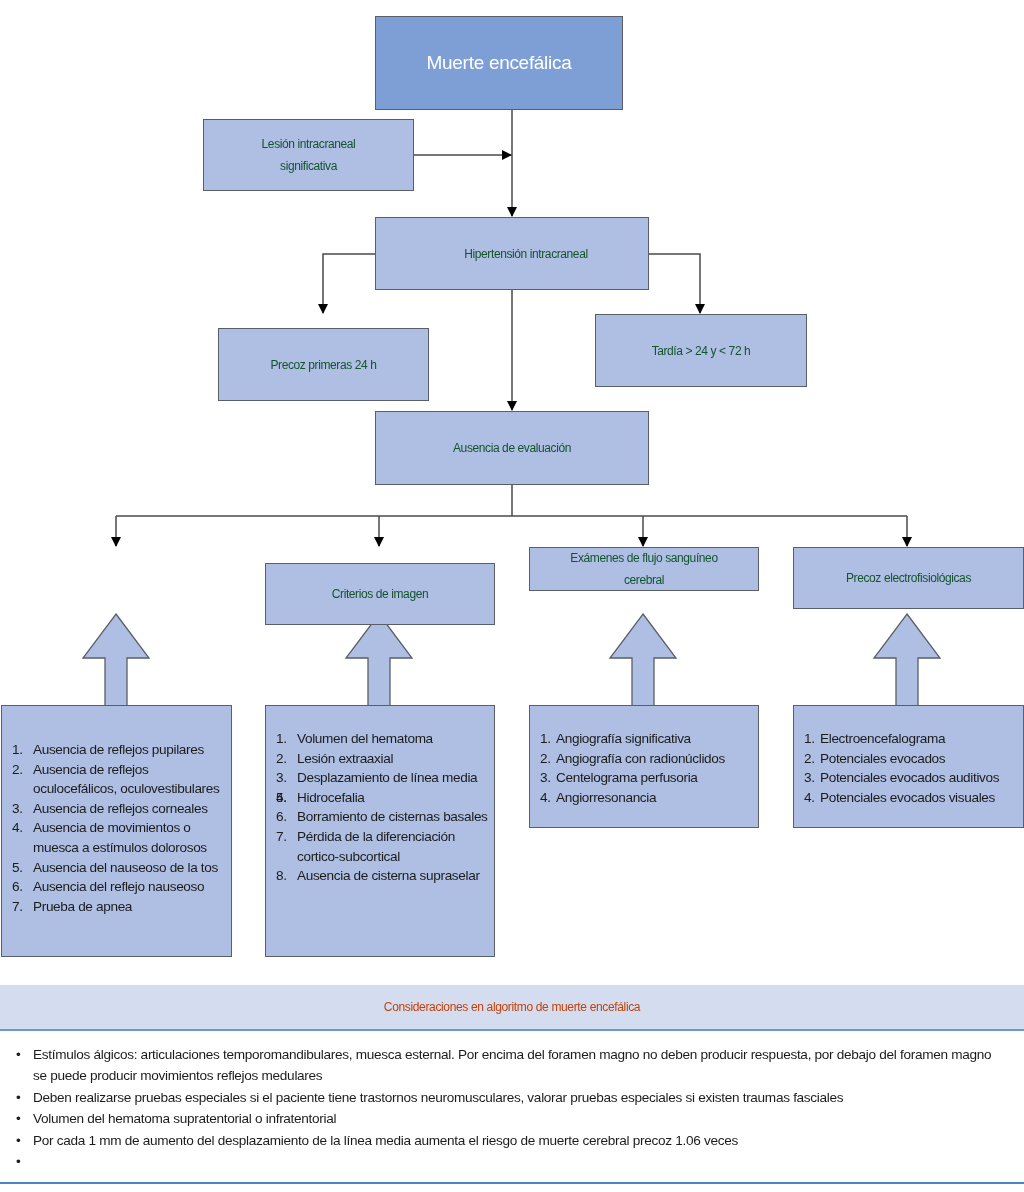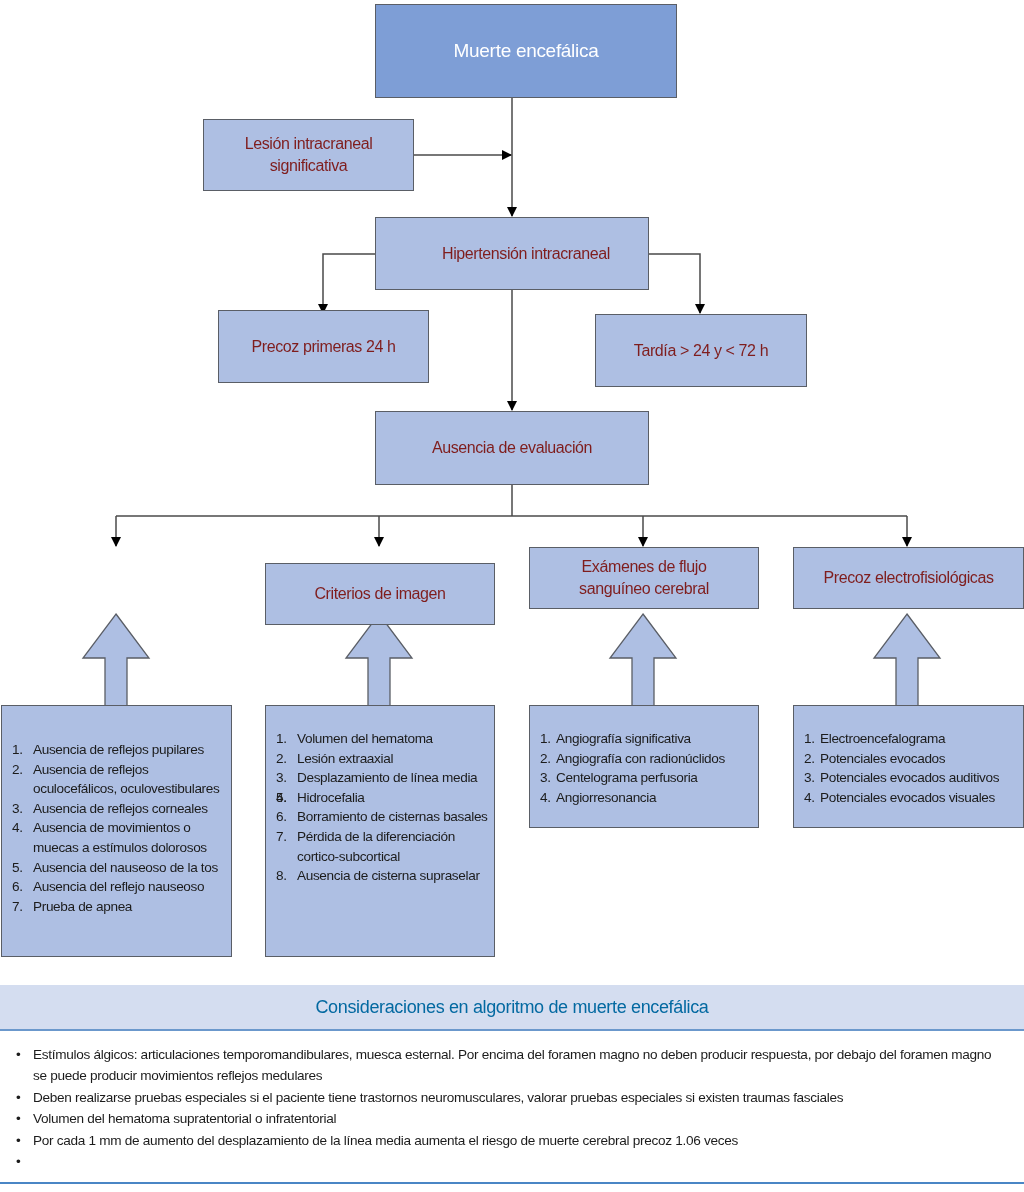--- a/index.html
+++ b/index.html
@@ -2,34 +2,34 @@
 <html><head>
   <meta charset="utf-8">
   <style>
     html, body { margin: 0; padding: 0; background: #ffffff; }
     body { width: 1024px; height: 1192px; position: relative; overflow: hidden;
            font-family: "Liberation Sans", sans-serif; color: #1a1a1a; }
     .canvas { position: absolute; left: 0; top: 0; width: 1024px; height: 1192px; }
     svg.wires { position: absolute; left: 0; top: 0; width: 1024px; height: 1192px; }
     .box { position: absolute; box-sizing: border-box; background: #aebfe3;
            border: 1.5px solid #5a5e66; display: flex; align-items: center;
-           justify-content: center; text-align: center; font-size: 16px;
-           letter-spacing: -0.4px; line-height: 22px; color: #7f1d1d; }
+           justify-content: center; text-align: center; font-size: 12px;
+           letter-spacing: -0.4px; line-height: 22px; color: #14532d; }
     .box.top { background: #7e9ed6; color: #ffffff; font-size: 19px; letter-spacing: -0.3px; }
     .listbox { position: absolute; box-sizing: border-box; background: #aebfe3;
                border: 1.5px solid #5a5e66; font-size: 13.6px; letter-spacing: -0.35px;
                line-height: 19.6px; color: #1c1c1c; }
     .listbox ol { list-style: none; margin: 0; padding: 0; }
     .listbox li { position: relative; padding-left: 21px; }
     .listbox li .num { position: absolute; left: 0; top: 0; }
     .listbox.tight li { padding-left: 16px; }
     .cons-header { position: absolute; left: 0; top: 985px; width: 1024px; height: 46px;
                    background: #d4ddf0; border-bottom: 2px solid #6b98cc; box-sizing: border-box;
                    display: flex; align-items: center; justify-content: center;
-                   font-size: 18px; letter-spacing: -0.35px; color: #0369a1; }
+                   font-size: 12px; letter-spacing: -0.35px; color: #c2410c; }
     .cons-list { position: absolute; left: 16px; top: 1044px; width: 990px; margin: 0; padding: 0;
                  list-style: none; font-size: 13.6px; letter-spacing: -0.3px; line-height: 21.4px; color: #1c1c1c; }
     .cons-list li { position: relative; padding-left: 17px; }
     .cons-list li .bullet { position: absolute; left: 0; top: 0; }
     .bottom-rule { position: absolute; left: 0; top: 1182px; width: 1024px; height: 2px; background: #4a86c5; }
   </style>
 </head>
 <body>
 
 <div class="canvas">
@@ -54,60 +54,60 @@
       <line x1="907" y1="516" x2="907" y2="546" marker-end="url(#ah)"></line>
     </g>
     <g fill="#aebfe3" stroke="#5a5e66" stroke-width="1.3" stroke-linejoin="miter">
       <polygon points="116,614 149,658 127,658 127,706 105,706 105,658 83,658"></polygon>
       <polygon points="379,614 412,658 390,658 390,706 368,706 368,658 346,658"></polygon>
       <polygon points="643,614 676,658 654,658 654,706 632,706 632,658 610,658"></polygon>
       <polygon points="907,614 940,658 918,658 918,706 896,706 896,658 874,658"></polygon>
     </g>
   </svg>
 
-  <div class="box top" style="left:375px; top:4px; width:302px; height:94px;">
+  <div class="box top" style="left:375px; top:16px; width:248px; height:94px;">
     <span>Muerte encefálica</span>
   </div>
 
   <div class="box" style="left:203px; top:119px; width:211px; height:72px;">
     <span style="width:150px;">Lesión intracraneal significativa</span>
   </div>
 
   <div class="box" style="left:375px; top:217px; width:274px; height:73px;padding-left:28px;">
     <span>Hipertensión intracraneal</span>
   </div>
 
-  <div class="box" style="left:218px; top:310px; width:211px; height:73px;">
+  <div class="box" style="left:218px; top:328px; width:211px; height:73px;">
     <span>Precoz primeras 24 h</span>
   </div>
 
   <div class="box" style="left:595px; top:314px; width:212px; height:73px;">
     <span>Tardía &gt; 24 y &lt; 72 h</span>
   </div>
 
   <div class="box" style="left:375px; top:411px; width:274px; height:74px;">
     <span>Ausencia de evaluación</span>
   </div>
 
   <div class="box" style="left:265px; top:547px; width:230px; height:62px;margin-top:16px;">
     <span>Criterios de imagen</span>
   </div>
-  <div class="box" style="left:529px; top:547px; width:230px; height:62px;">
+  <div class="box" style="left:529px; top:547px; width:230px; height:44px;">
     <span style="width:150px;">Exámenes de flujo sanguíneo cerebral</span>
   </div>
   <div class="box" style="left:793px; top:547px; width:231px; height:62px;">
     <span>Precoz electrofisiológicas</span>
   </div>
 
   <div class="listbox" style="left:1px; top:705px; width:231px; height:252px; padding:34px 8px 0 10px;">
     <ol>
         <li><span class="num">1.</span><span>Ausencia de reflejos pupilares</span></li>
         <li><span class="num">2.</span><span>Ausencia de reflejos oculocefálicos, oculovestibulares</span></li>
         <li><span class="num">3.</span><span>Ausencia de reflejos corneales</span></li>
-        <li><span class="num">4.</span><span>Ausencia de movimientos o muecas a estímulos dolorosos</span></li>
+        <li><span class="num">4.</span><span>Ausencia de movimientos o muesca a estímulos dolorosos</span></li>
         <li><span class="num">5.</span><span>Ausencia del nauseoso de la tos</span></li>
         <li><span class="num">6.</span><span>Ausencia del reflejo nauseoso</span></li>
         <li><span class="num">7.</span><span>Prueba de apnea</span></li>
       </ol>
   </div>
   <div class="listbox" style="left:265px; top:705px; width:230px; height:252px; padding:23px 6px 0 10px;">
     <ol>
         <li><span class="num">1.</span><span>Volumen del hematoma</span></li>
         <li><span class="num">2.</span><span>Lesión extraaxial</span></li>
         <li><span class="num">3.</span><span>Desplazamiento de línea media</span></li>

